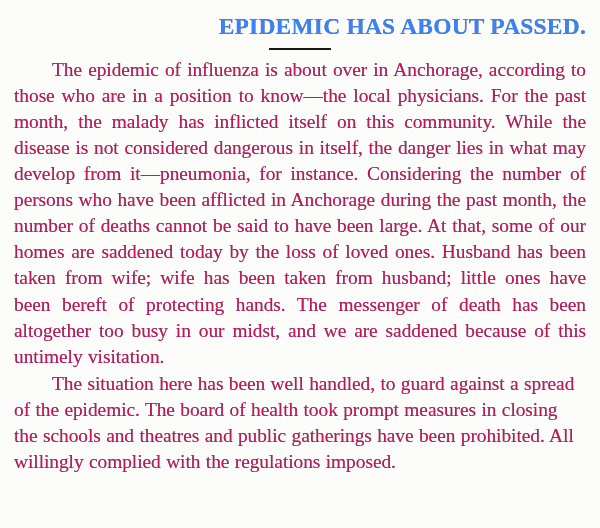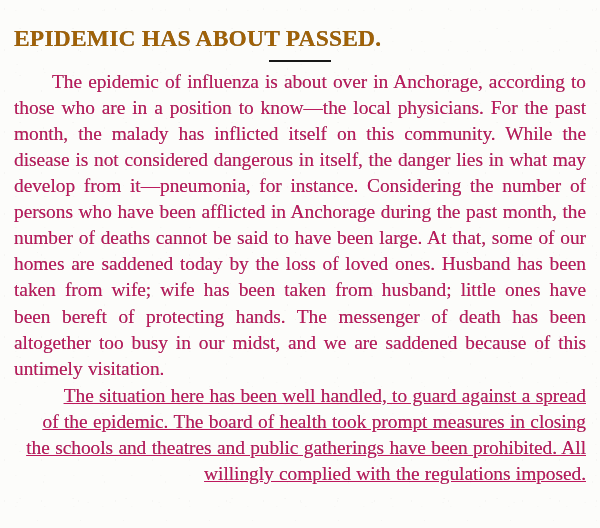--- a/index.html
+++ b/index.html
@@ -31,28 +31,28 @@
     background-image:
       radial-gradient(circle at 12% 22%, rgba(0,0,0,0.10) 0.6px, transparent 0.9px),
       radial-gradient(circle at 38% 61%, rgba(0,0,0,0.09) 0.6px, transparent 0.9px),
       radial-gradient(circle at 71% 17%, rgba(0,0,0,0.08) 0.6px, transparent 0.9px),
       radial-gradient(circle at 87% 77%, rgba(0,0,0,0.10) 0.6px, transparent 0.9px),
       radial-gradient(circle at 55% 35%, rgba(0,0,0,0.07) 0.5px, transparent 0.8px),
       radial-gradient(circle at 24% 88%, rgba(0,0,0,0.08) 0.5px, transparent 0.8px);
     background-size: 37px 41px, 53px 47px, 61px 59px, 43px 67px, 29px 31px, 71px 73px;
   }
   .headline {
-    text-align: left;
+    text-align: right;
     font-family: "Liberation Serif", serif;
     font-weight: bold;
     font-size: 23.5px;
     letter-spacing: 0.2px;
     line-height: 1.05;
-    margin: 16px 0 0 0;
-    color: #a16207;
+    margin: 4px 0 0 0;
+    color: #3b82f6;
     text-shadow: 0 0 0.6px rgba(0,0,0,0.55);
   }
   .rule-wrap {
     display: flex;
     justify-content: center;
     margin: 9px 0 7px 0;
   }
   .rule {
     width: 62px;
     height: 2px;
@@ -69,22 +69,21 @@
     text-shadow: 0 0 0.55px rgba(0,0,0,0.45);
   }
   .article p {
     margin: 0;
     text-indent: 38px;
   }
   .article p + p {
     margin-top: 1px;
   }
   .article p:last-child {
-    text-align: right;
-    text-decoration: underline;
+    text-align: left;
   }
 </style>
 </head>
 <body>
 
 <div class="clipping">
 
   <h1 class="headline">EPIDEMIC HAS ABOUT PASSED.</h1>
 
   <div class="rule-wrap">

